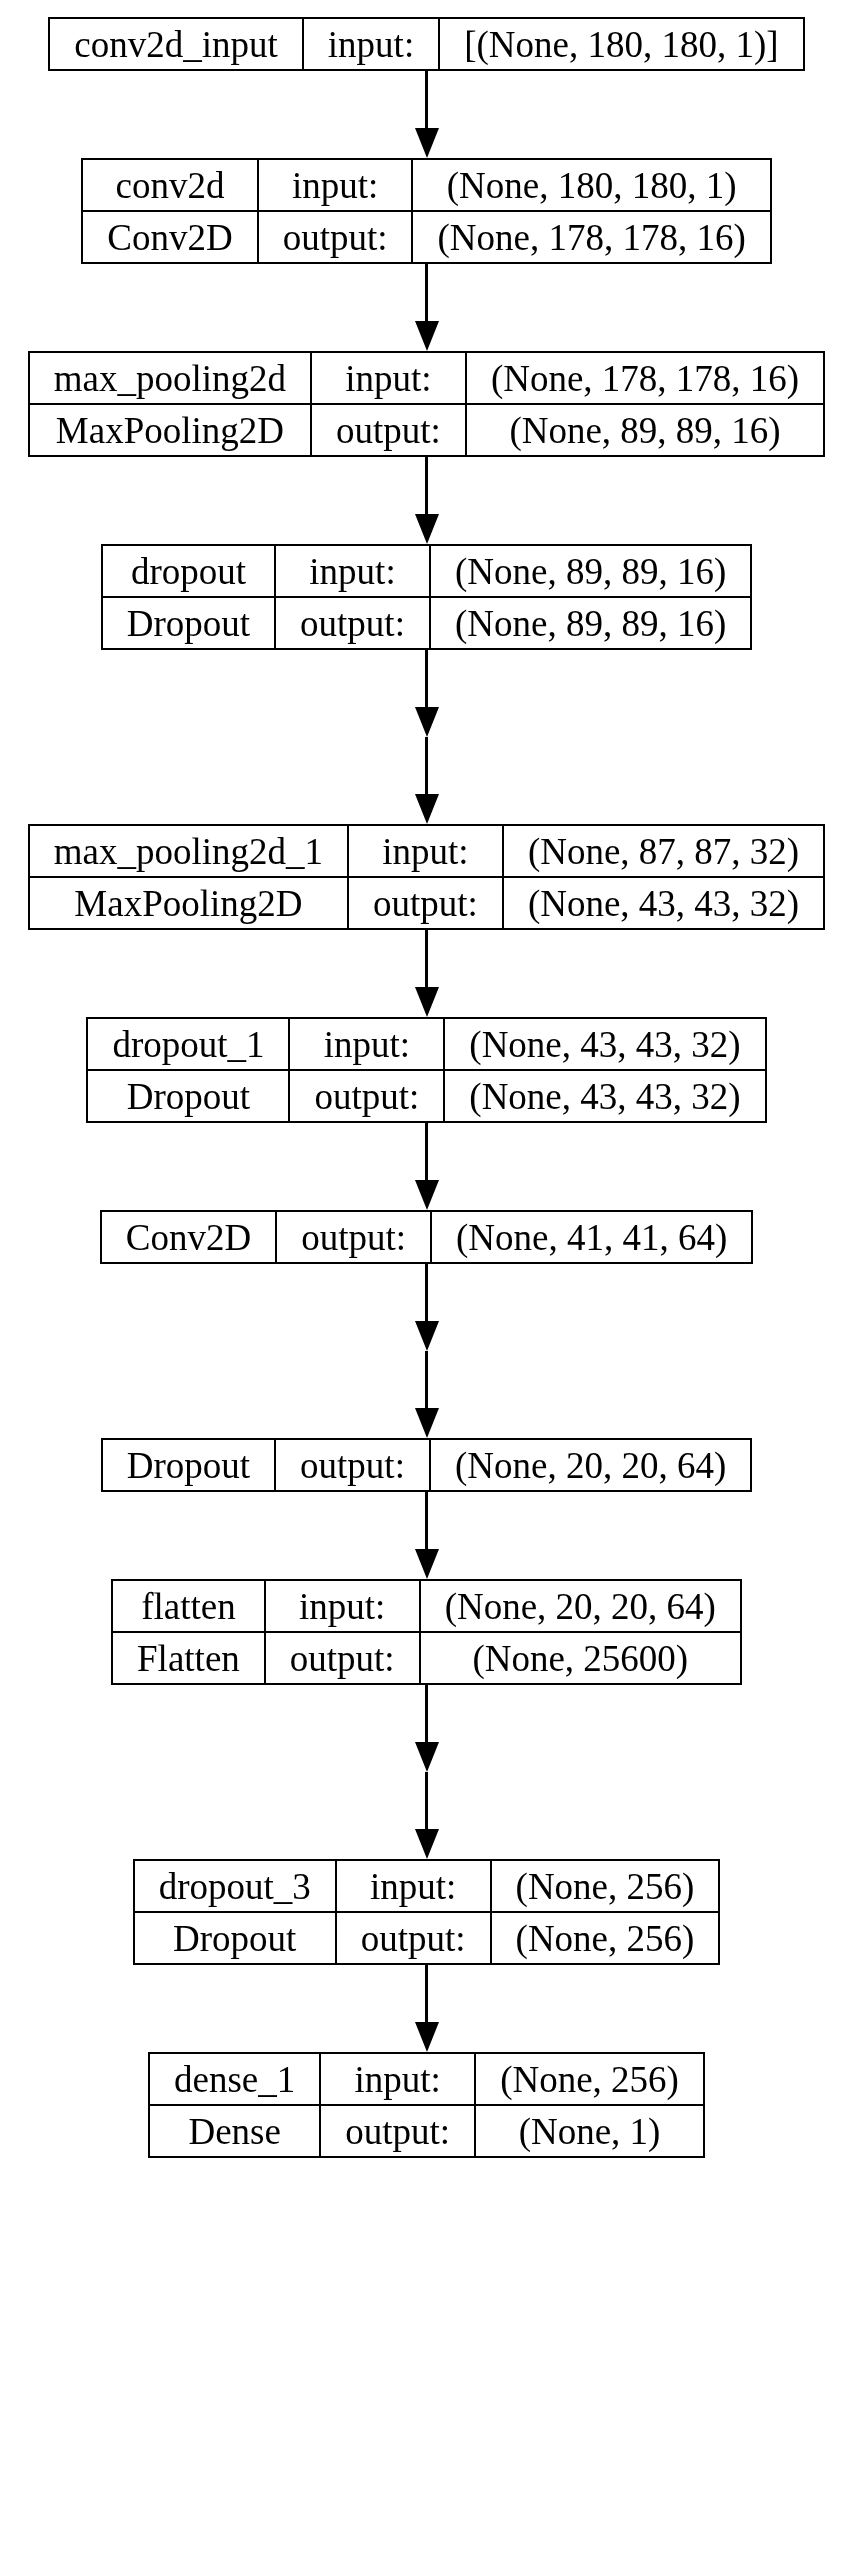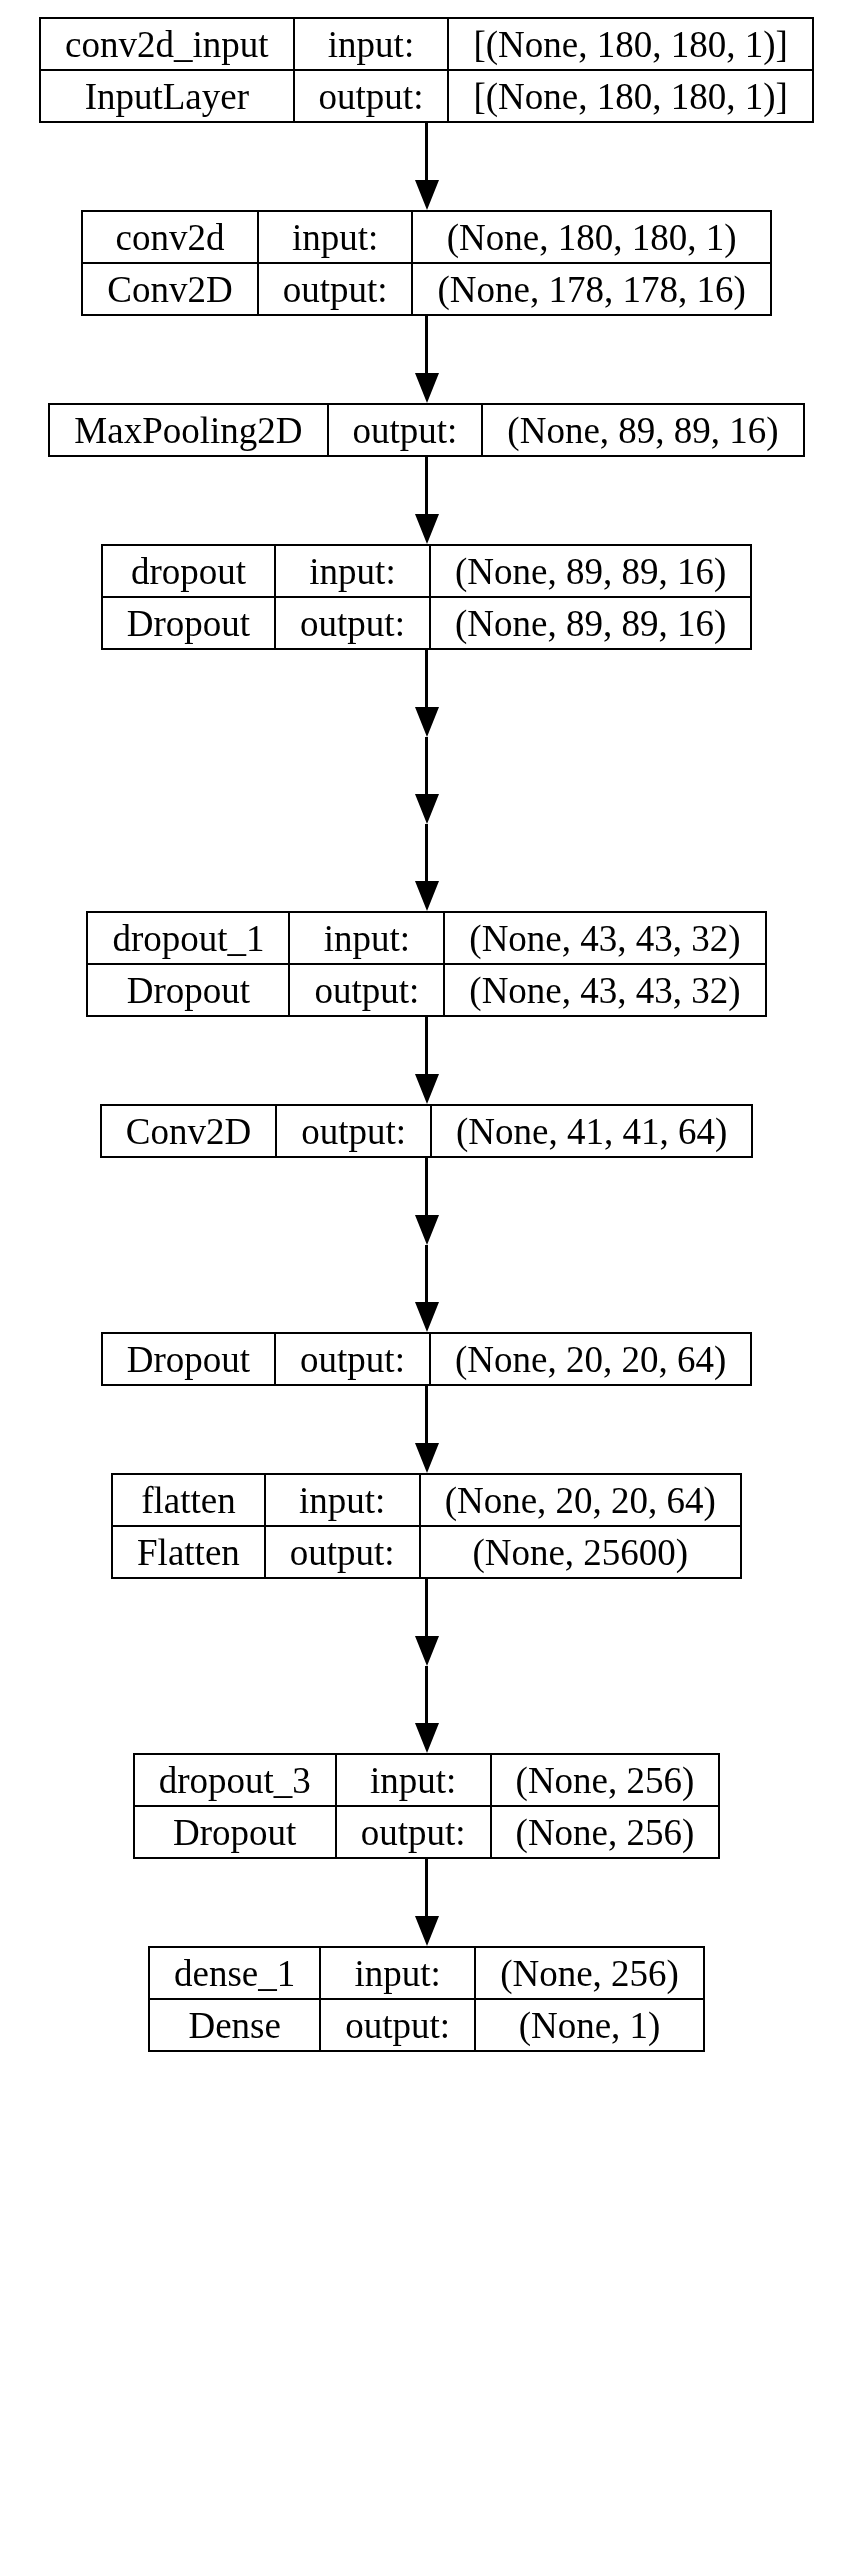--- a/index.html
+++ b/index.html
@@ -59,25 +59,20 @@
 <div class="canvas">
 
   <div class="node">
     <table class="layer-table">
       <tbody>
           <tr>
         <td>conv2d_input</td>
         <td>input:</td>
         <td>[(None, 180, 180, 1)]</td>
       </tr>
-      <tr>
-        <td>InputLayer</td>
-        <td>output:</td>
-        <td>[(None, 180, 180, 1)]</td>
-      </tr>
     </tbody>
       </table>
   </div>
   <div class="edge">
     <div class="arrow-shaft"></div>
     <div class="arrow-head"></div>
   </div>
 
   <div class="node">
     <table class="layer-table">
@@ -96,20 +91,25 @@
       </table>
   </div>
   <div class="edge">
     <div class="arrow-shaft"></div>
     <div class="arrow-head"></div>
   </div>
 
   <div class="node">
     <table class="layer-table">
       <tbody>
+          <tr>
+        <td>max_pooling2d</td>
+        <td>input:</td>
+        <td>(None, 178, 178, 16)</td>
+      </tr>
       <tr>
         <td>MaxPooling2D</td>
         <td>output:</td>
         <td>(None, 89, 89, 16)</td>
       </tr>
     </tbody>
       </table>
   </div>
   <div class="edge">
     <div class="arrow-shaft"></div>
@@ -135,20 +135,36 @@
   <div class="edge">
     <div class="arrow-shaft"></div>
     <div class="arrow-head"></div>
   </div>
 
   <div class="edge">
     <div class="arrow-shaft"></div>
     <div class="arrow-head"></div>
   </div>
 
+  <div class="node">
+    <table class="layer-table">
+      <tbody>
+          <tr>
+        <td>max_pooling2d_1</td>
+        <td>input:</td>
+        <td>(None, 87, 87, 32)</td>
+      </tr>
+      <tr>
+        <td>MaxPooling2D</td>
+        <td>output:</td>
+        <td>(None, 43, 43, 32)</td>
+      </tr>
+    </tbody>
+      </table>
+  </div>
   <div class="edge">
     <div class="arrow-shaft"></div>
     <div class="arrow-head"></div>
   </div>
 
   <div class="node">
     <table class="layer-table">
       <tbody>
           <tr>
         <td>dropout_1</td>

